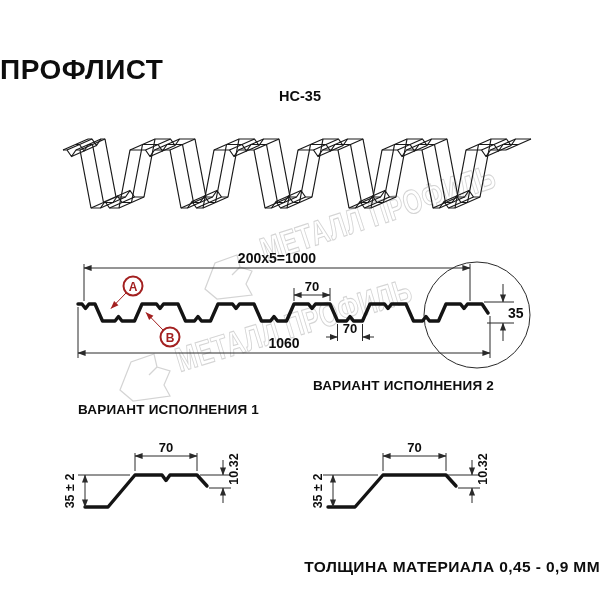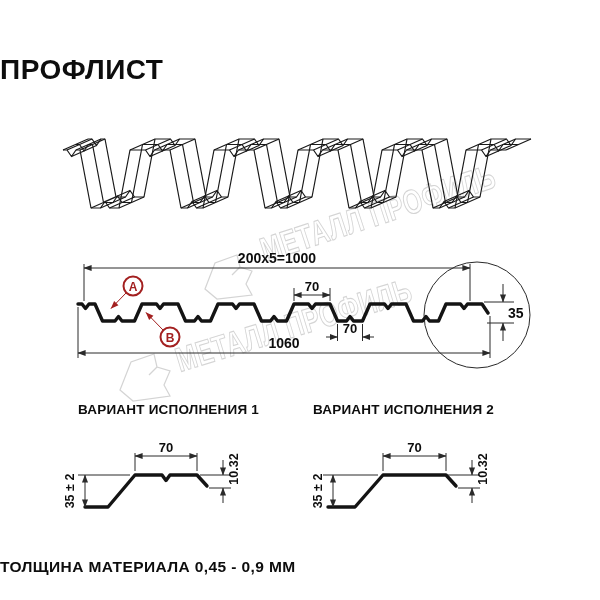--- a/index.html
+++ b/index.html
@@ -3,21 +3,21 @@
 <meta charset="utf-8">
 <style>
   html,body{margin:0;padding:0;background:#fff;}
   .canvas{position:relative;width:600px;height:600px;background:#fff;overflow:hidden;
           font-family:"Liberation Sans","DejaVu Sans",sans-serif;color:#111;}
   .abs{position:absolute;}
   .title{left:0;top:54px;width:600px;text-align:left;font-size:28px;font-weight:800;
          letter-spacing:.5px;color:#0d0d0d;}
   .subtitle{left:0;top:88px;width:600px;text-align:center;font-size:14.5px;font-weight:700;color:#0d0d0d;}
   .vheading{font-size:13.5px;font-weight:700;line-height:18px;color:#0d0d0d;letter-spacing:.2px;white-space:nowrap;}
-  .footer{left:0;top:558px;width:600px;text-align:left;font-size:15.5px;font-weight:600;
+  .footer{left:0;top:558px;width:600px;text-align:right;font-size:15.5px;font-weight:600;
           letter-spacing:.4px;color:#0d0d0d;}
   svg{display:block;}
   .prof{fill:none;stroke:#141414;stroke-width:3.4;stroke-linejoin:round;stroke-linecap:round;}
   .thin{fill:none;stroke:#2a2a2a;stroke-width:1;}
   .sheet{fill:none;stroke:#1a1a1a;stroke-width:1.2;stroke-linejoin:round;}
   .dtxt{fill:#0d0d0d;font-family:"Liberation Sans","DejaVu Sans",sans-serif;font-weight:600;}
   .accent-s{stroke:var(--accent,#a32020);}
   .accent-t{fill:var(--accent,#a32020);font-weight:700;}
   .wm{fill:none;stroke:var(--wm,#d2d2d2);stroke-width:1.2;}
   .wmtxt{font-family:"Liberation Sans","DejaVu Sans",sans-serif;font-weight:700;font-size:34px;
@@ -35,20 +35,21 @@
     </g>
     <g transform="translate(112,354)">
       <path class="wm" d="M8,36 L19,8 L42,0 L45,13 L58,17 L52,31 L58,42 L21,47 Z"></path>
       <path class="wm" d="M45,13 L37,21"></path>
     </g>
     <text class="wmtxt" transform="translate(265,262) rotate(-18) scale(0.72,1)">МЕТАЛЛ ПРОФИЛЬ</text>
     <text class="wmtxt" transform="translate(180,372) rotate(-17) scale(0.72,1)">МЕТАЛЛ ПРОФИЛЬ</text>
   </svg>
 
   <div class="abs title">ПРОФЛИСТ</div>
+  <div class="abs subtitle">НС-35</div>
 
   <svg class="abs" style="left:55px;top:128px;" width="510" height="130" viewBox="0 0 510 130">
     <g id="sheet3d-g">
         <path class="sheet" d="M8.0,22.0 L12.0,22.0 L12.0,22.0 L16.5,28.5 L21.0,22.0 L25.0,22.0 L36.0,80.0 L45.5,80.0 L50.0,73.5 L54.5,80.0 L64.0,80.0 L75.0,22.0 L90.5,22.0 L95.0,28.5 L99.5,22.0 L115.0,22.0 L126.0,80.0 L132.5,80.0 L137.0,73.5 L141.5,80.0 L148.0,80.0 L159.0,22.0 L174.5,22.0 L179.0,28.5 L183.5,22.0 L199.0,22.0 L210.0,80.0 L216.5,80.0 L221.0,73.5 L225.5,80.0 L232.0,80.0 L243.0,22.0 L258.5,22.0 L263.0,28.5 L267.5,22.0 L283.0,22.0 L294.0,80.0 L300.5,80.0 L305.0,73.5 L309.5,80.0 L316.0,80.0 L327.0,22.0 L342.5,22.0 L347.0,28.5 L351.5,22.0 L367.0,22.0 L378.0,80.0 L384.5,80.0 L389.0,73.5 L393.5,80.0 L400.0,80.0 L411.0,22.0 L426.5,22.0 L431.0,28.5 L435.5,22.0 L451.0,22.0"></path>
         <path class="sheet" d="M20.5,16.5 L24.5,16.5 L24.5,16.5 L29.0,23.0 L33.5,16.5 L37.5,16.5 L48.5,74.5 L58.0,74.5 L62.5,68.0 L67.0,74.5 L76.5,74.5 L87.5,16.5 L103.0,16.5 L107.5,23.0 L112.0,16.5 L127.5,16.5 L138.5,74.5 L145.0,74.5 L149.5,68.0 L154.0,74.5 L160.5,74.5 L171.5,16.5 L187.0,16.5 L191.5,23.0 L196.0,16.5 L211.5,16.5 L222.5,74.5 L229.0,74.5 L233.5,68.0 L238.0,74.5 L244.5,74.5 L255.5,16.5 L271.0,16.5 L275.5,23.0 L280.0,16.5 L295.5,16.5 L306.5,74.5 L313.0,74.5 L317.5,68.0 L322.0,74.5 L328.5,74.5 L339.5,16.5 L355.0,16.5 L359.5,23.0 L364.0,16.5 L379.5,16.5 L390.5,74.5 L397.0,74.5 L401.5,68.0 L406.0,74.5 L412.5,74.5 L423.5,16.5 L439.0,16.5 L443.5,23.0 L448.0,16.5 L463.5,16.5"></path>
         <path class="sheet" d="M33.0,11.0 L37.0,11.0 L37.0,11.0 L41.5,17.5 L46.0,11.0 L50.0,11.0 L61.0,69.0 L70.5,69.0 L75.0,62.5 L79.5,69.0 L89.0,69.0 L100.0,11.0 L115.5,11.0 L120.0,17.5 L124.5,11.0 L140.0,11.0 L151.0,69.0 L157.5,69.0 L162.0,62.5 L166.5,69.0 L173.0,69.0 L184.0,11.0 L199.5,11.0 L204.0,17.5 L208.5,11.0 L224.0,11.0 L235.0,69.0 L241.5,69.0 L246.0,62.5 L250.5,69.0 L257.0,69.0 L268.0,11.0 L283.5,11.0 L288.0,17.5 L292.5,11.0 L308.0,11.0 L319.0,69.0 L325.5,69.0 L330.0,62.5 L334.5,69.0 L341.0,69.0 L352.0,11.0 L367.5,11.0 L372.0,17.5 L376.5,11.0 L392.0,11.0 L403.0,69.0 L409.5,69.0 L414.0,62.5 L418.5,69.0 L425.0,69.0 L436.0,11.0 L451.5,11.0 L456.0,17.5 L460.5,11.0 L476.0,11.0"></path>
         <path class="sheet" stroke-width="1" d="M8,22 L33,11 M12,22 L37,11 M12,22 L37,11 M16.5,28.5 L41.5,17.5 M21,22 L46,11 M25,22 L50,11 M36,80 L61,69 M45.5,80 L70.5,69 M50,73.5 L75,62.5 M54.5,80 L79.5,69 M64,80 L89,69 M75,22 L100,11 M90.5,22 L115.5,11 M95,28.5 L120,17.5 M99.5,22 L124.5,11 M115,22 L140,11 M126,80 L151,69 M132.5,80 L157.5,69 M137,73.5 L162,62.5 M141.5,80 L166.5,69 M148,80 L173,69 M159,22 L184,11 M174.5,22 L199.5,11 M179,28.5 L204,17.5 M183.5,22 L208.5,11 M199,22 L224,11 M210,80 L235,69 M216.5,80 L241.5,69 M221,73.5 L246,62.5 M225.5,80 L250.5,69 M232,80 L257,69 M243,22 L268,11 M258.5,22 L283.5,11 M263,28.5 L288,17.5 M267.5,22 L292.5,11 M283,22 L308,11 M294,80 L319,69 M300.5,80 L325.5,69 M305,73.5 L330,62.5 M309.5,80 L334.5,69 M316,80 L341,69 M327,22 L352,11 M342.5,22 L367.5,11 M347,28.5 L372,17.5 M351.5,22 L376.5,11 M367,22 L392,11 M378,80 L403,69 M384.5,80 L409.5,69 M389,73.5 L414,62.5 M393.5,80 L418.5,69 M400,80 L425,69 M411,22 L436,11 M426.5,22 L451.5,11 M431,28.5 L456,17.5 M435.5,22 L460.5,11 M451,22 L476,11 "></path>
       </g>
   </svg>
 
@@ -110,21 +111,21 @@
     </g>
 
     <g>
       <line class="thin accent-s" x1="113" y1="82" x2="96" y2="64.5" marker-end="url(#axr)"></line>
       <circle cx="120" cy="89" r="9.5" fill="#fff" class="accent-s" stroke-width="2" stroke="var(--accent,#a32020)"></circle>
       <text class="accent-t" font-size="12" text-anchor="middle" x="120" y="93.5">B</text>
     </g>
   </svg>
 
   <div class="abs vheading" style="left:78px;top:401px;">ВАРИАНТ ИСПОЛНЕНИЯ 1</div>
-  <div class="abs vheading" style="left:313px;top:401px;">
+  <div class="abs vheading" style="left:313px;top:377px;">
     <div>ВАРИАНТ ИСПОЛНЕНИЯ 2</div>
   </div>
 
   <svg class="abs" style="left:50px;top:440px;" width="250" height="115" viewBox="0 0 250 115">
     <defs>
       <marker id="av1" viewBox="0 0 10 10" refX="9.5" refY="5" markerWidth="8" markerHeight="8" orient="auto-start-reverse">
         <path d="M0,1.2 L10,5 L0,8.8 Z" fill="#2a2a2a"></path>
       </marker>
     </defs>
     <path class="prof" d="M35,67 L58,67 L85,35 L112,35 L116,40.5 L120,35 L147,35 L157,46"></path>

